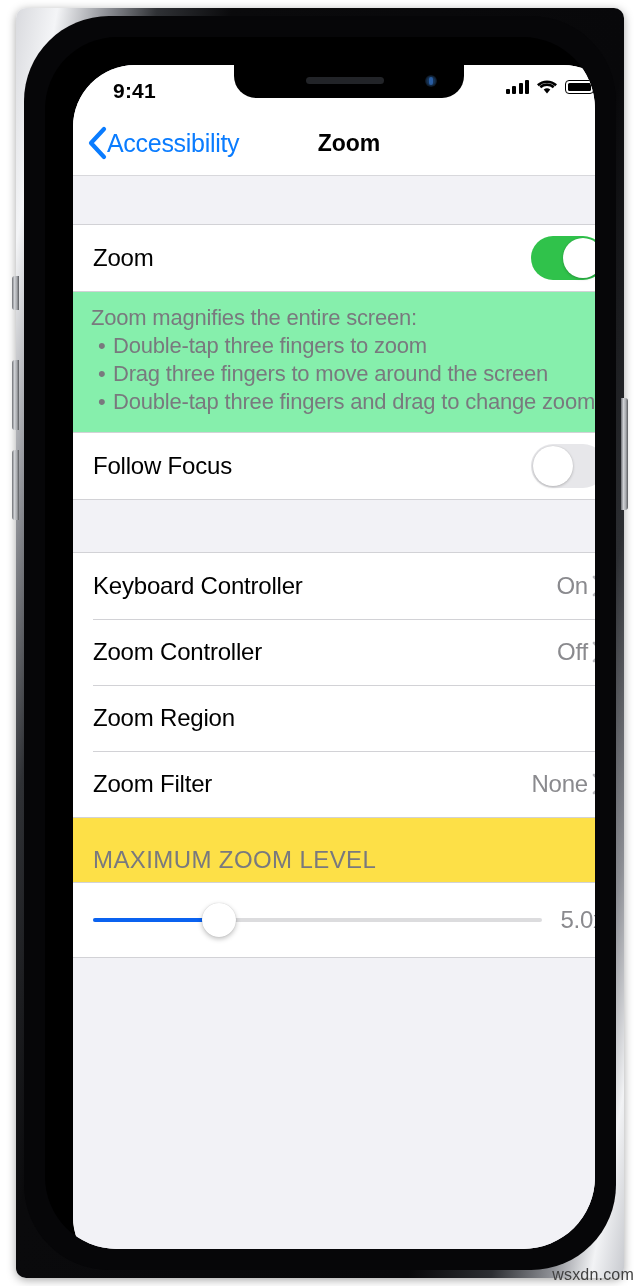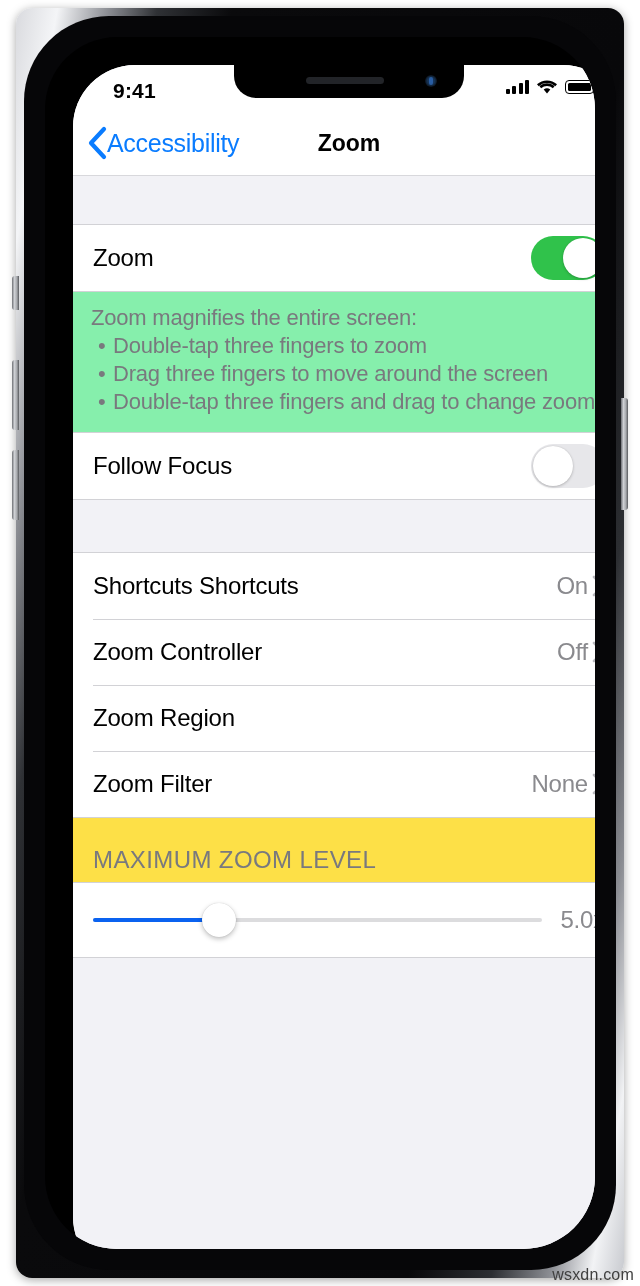--- a/index.html
+++ b/index.html
@@ -16,21 +16,21 @@
     -webkit-font-smoothing: antialiased;
   }
 
   
   #device {
     position: absolute;
     left: 16px;
     top: 8px;
     width: 608px;
     height: 1270px;
-    border-radius: 16px;
+    border-radius: 10px;
     background: linear-gradient(100deg,#d9dade 0%, #f4f5f7 5%, #8e9096 11%, #2f3135 17%,
                                 #0a0a0c 26%, #08080a 74%, #2c2e32 84%, #8b8d93 91%,
                                 #f2f3f5 96%, #c7c9ce 100%);
     box-shadow: 0 2px 10px rgba(0,0,0,0.35);
   }
   #device-inner {
     position: absolute;
     left: 8px;
     top: 8px;
     right: 8px;
@@ -446,21 +446,21 @@
                   <div class="knob"></div>
                 </div>
               </div>
             </div>
           </div>
 
           <div class="gap" style="height:52px"></div>
 
           <div class="group">
             <div class="row">
-              <span class="row-label">Shortcuts Shortcuts</span>
+              <span class="row-label">Keyboard Controller</span>
               <div class="row-right">
                 <span class="row-value">On</span>
                 <svg class="chevron-right" width="13" height="22" viewBox="0 0 13 22">
                   <path d="M2 2 L11 11 L2 20" fill="none" stroke="#b9b9be" stroke-width="2.6" stroke-linecap="round" stroke-linejoin="round"></path>
                 </svg>
               </div>
             </div>
             <div class="row">
               <span class="row-label">Zoom Controller</span>
               <div class="row-right">

